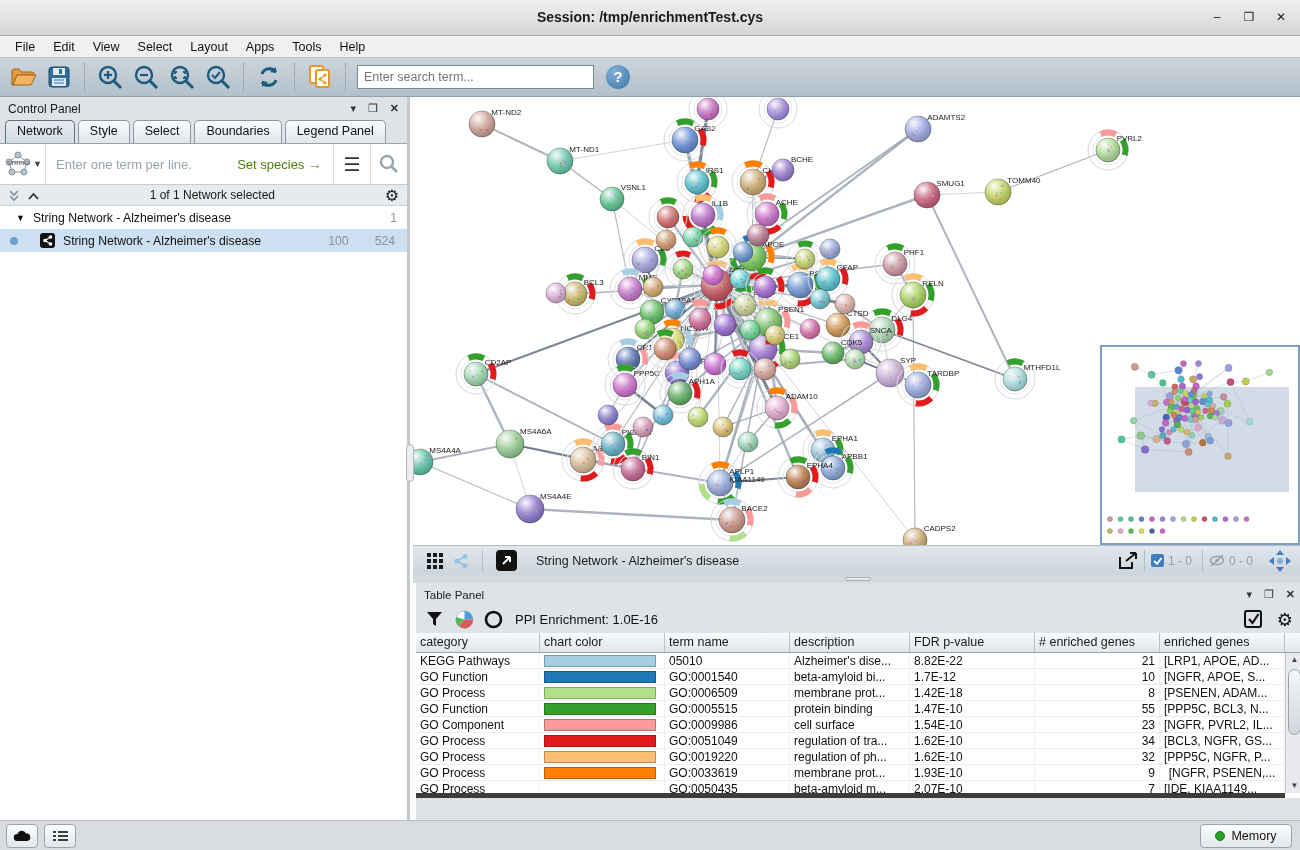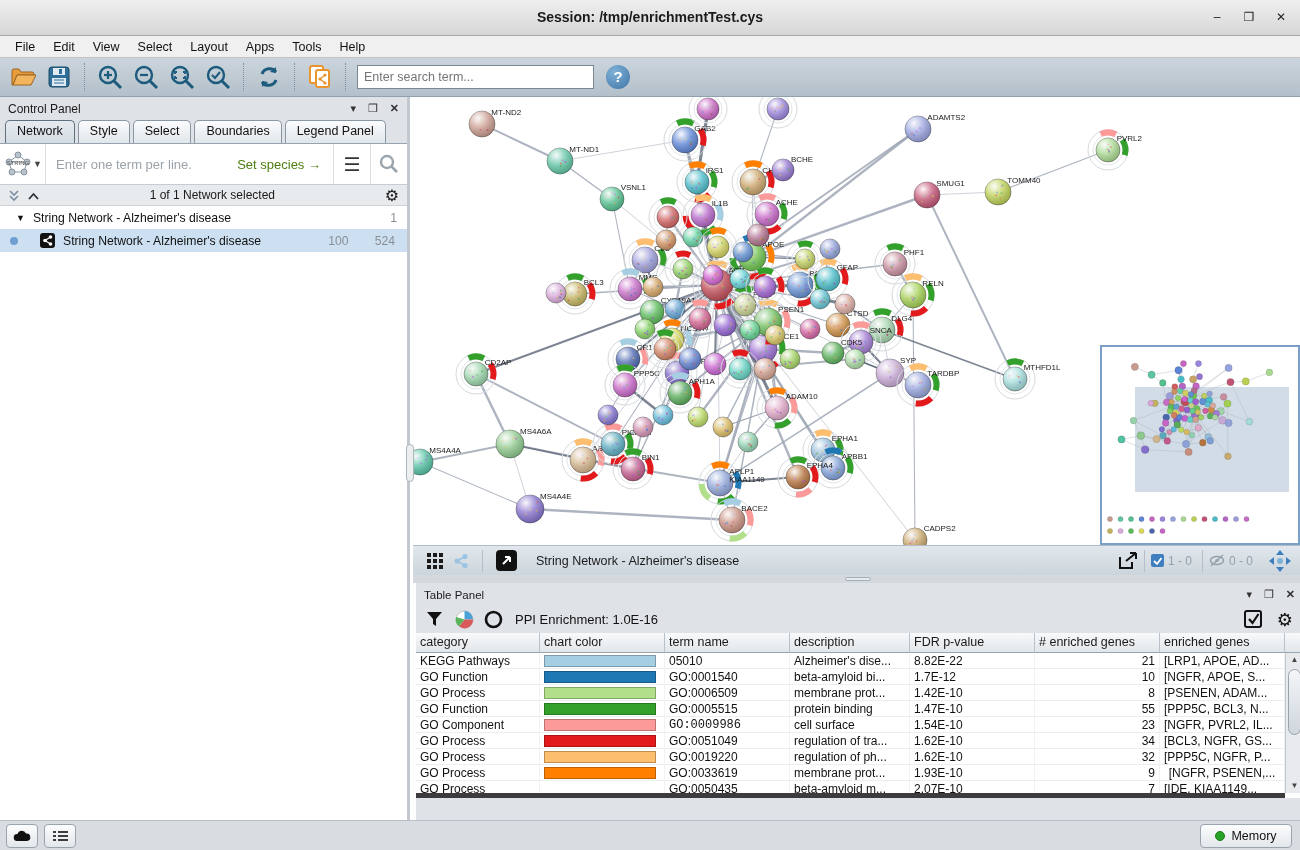--- a/index.html
+++ b/index.html
@@ -1982,37 +1982,37 @@
               <div class="td" style="width: 120px;">beta-amyloid bi...</div>
               <div class="td" style="width: 125px;">1.7E-12</div>
               <div class="td" style="width: 125px; text-align: right;">10</div>
               <div class="td" style="width: 125px;">[NGFR, APOE, S...</div>
             </div>
             <div class="td-row">
               <div class="td" style="width: 124px;">GO Process</div>
               <div class="td" style="width: 125px;"><span class="swatch" style="background: rgb(178, 223, 138);"></span></div>
               <div class="td" style="width: 125px;">GO:0006509</div>
               <div class="td" style="width: 120px;">membrane prot...</div>
-              <div class="td" style="width: 125px;">1.42E-10</div>
+              <div class="td" style="width: 125px;">1.42E-18</div>
               <div class="td" style="width: 125px; text-align: right;">8</div>
               <div class="td" style="width: 125px;">[PSENEN, ADAM...</div>
             </div>
             <div class="td-row">
               <div class="td" style="width: 124px;">GO Function</div>
               <div class="td" style="width: 125px;"><span class="swatch" style="background: rgb(51, 160, 44);"></span></div>
               <div class="td" style="width: 125px;">GO:0005515</div>
               <div class="td" style="width: 120px;">protein binding</div>
               <div class="td" style="width: 125px;">1.47E-10</div>
               <div class="td" style="width: 125px; text-align: right;">55</div>
               <div class="td" style="width: 125px;">[PPP5C, BCL3, N...</div>
             </div>
             <div class="td-row">
               <div class="td" style="width: 124px;">GO Component</div>
               <div class="td" style="width: 125px;"><span class="swatch" style="background: rgb(251, 154, 153);"></span></div>
-              <div class="td" style="width: 125px; font-family: Liberation Mono, monospace;">GO:0009986</div>
+              <div class="td" style="width: 125px;">GO:0009986</div>
               <div class="td" style="width: 120px;">cell surface</div>
               <div class="td" style="width: 125px;">1.54E-10</div>
               <div class="td" style="width: 125px; text-align: right;">23</div>
               <div class="td" style="width: 125px;">[NGFR, PVRL2, IL...</div>
             </div>
             <div class="td-row">
               <div class="td" style="width: 124px;">GO Process</div>
               <div class="td" style="width: 125px;"><span class="swatch" style="background: rgb(227, 26, 28);"></span></div>
               <div class="td" style="width: 125px;">GO:0051049</div>
               <div class="td" style="width: 120px;">regulation of tra...</div>

